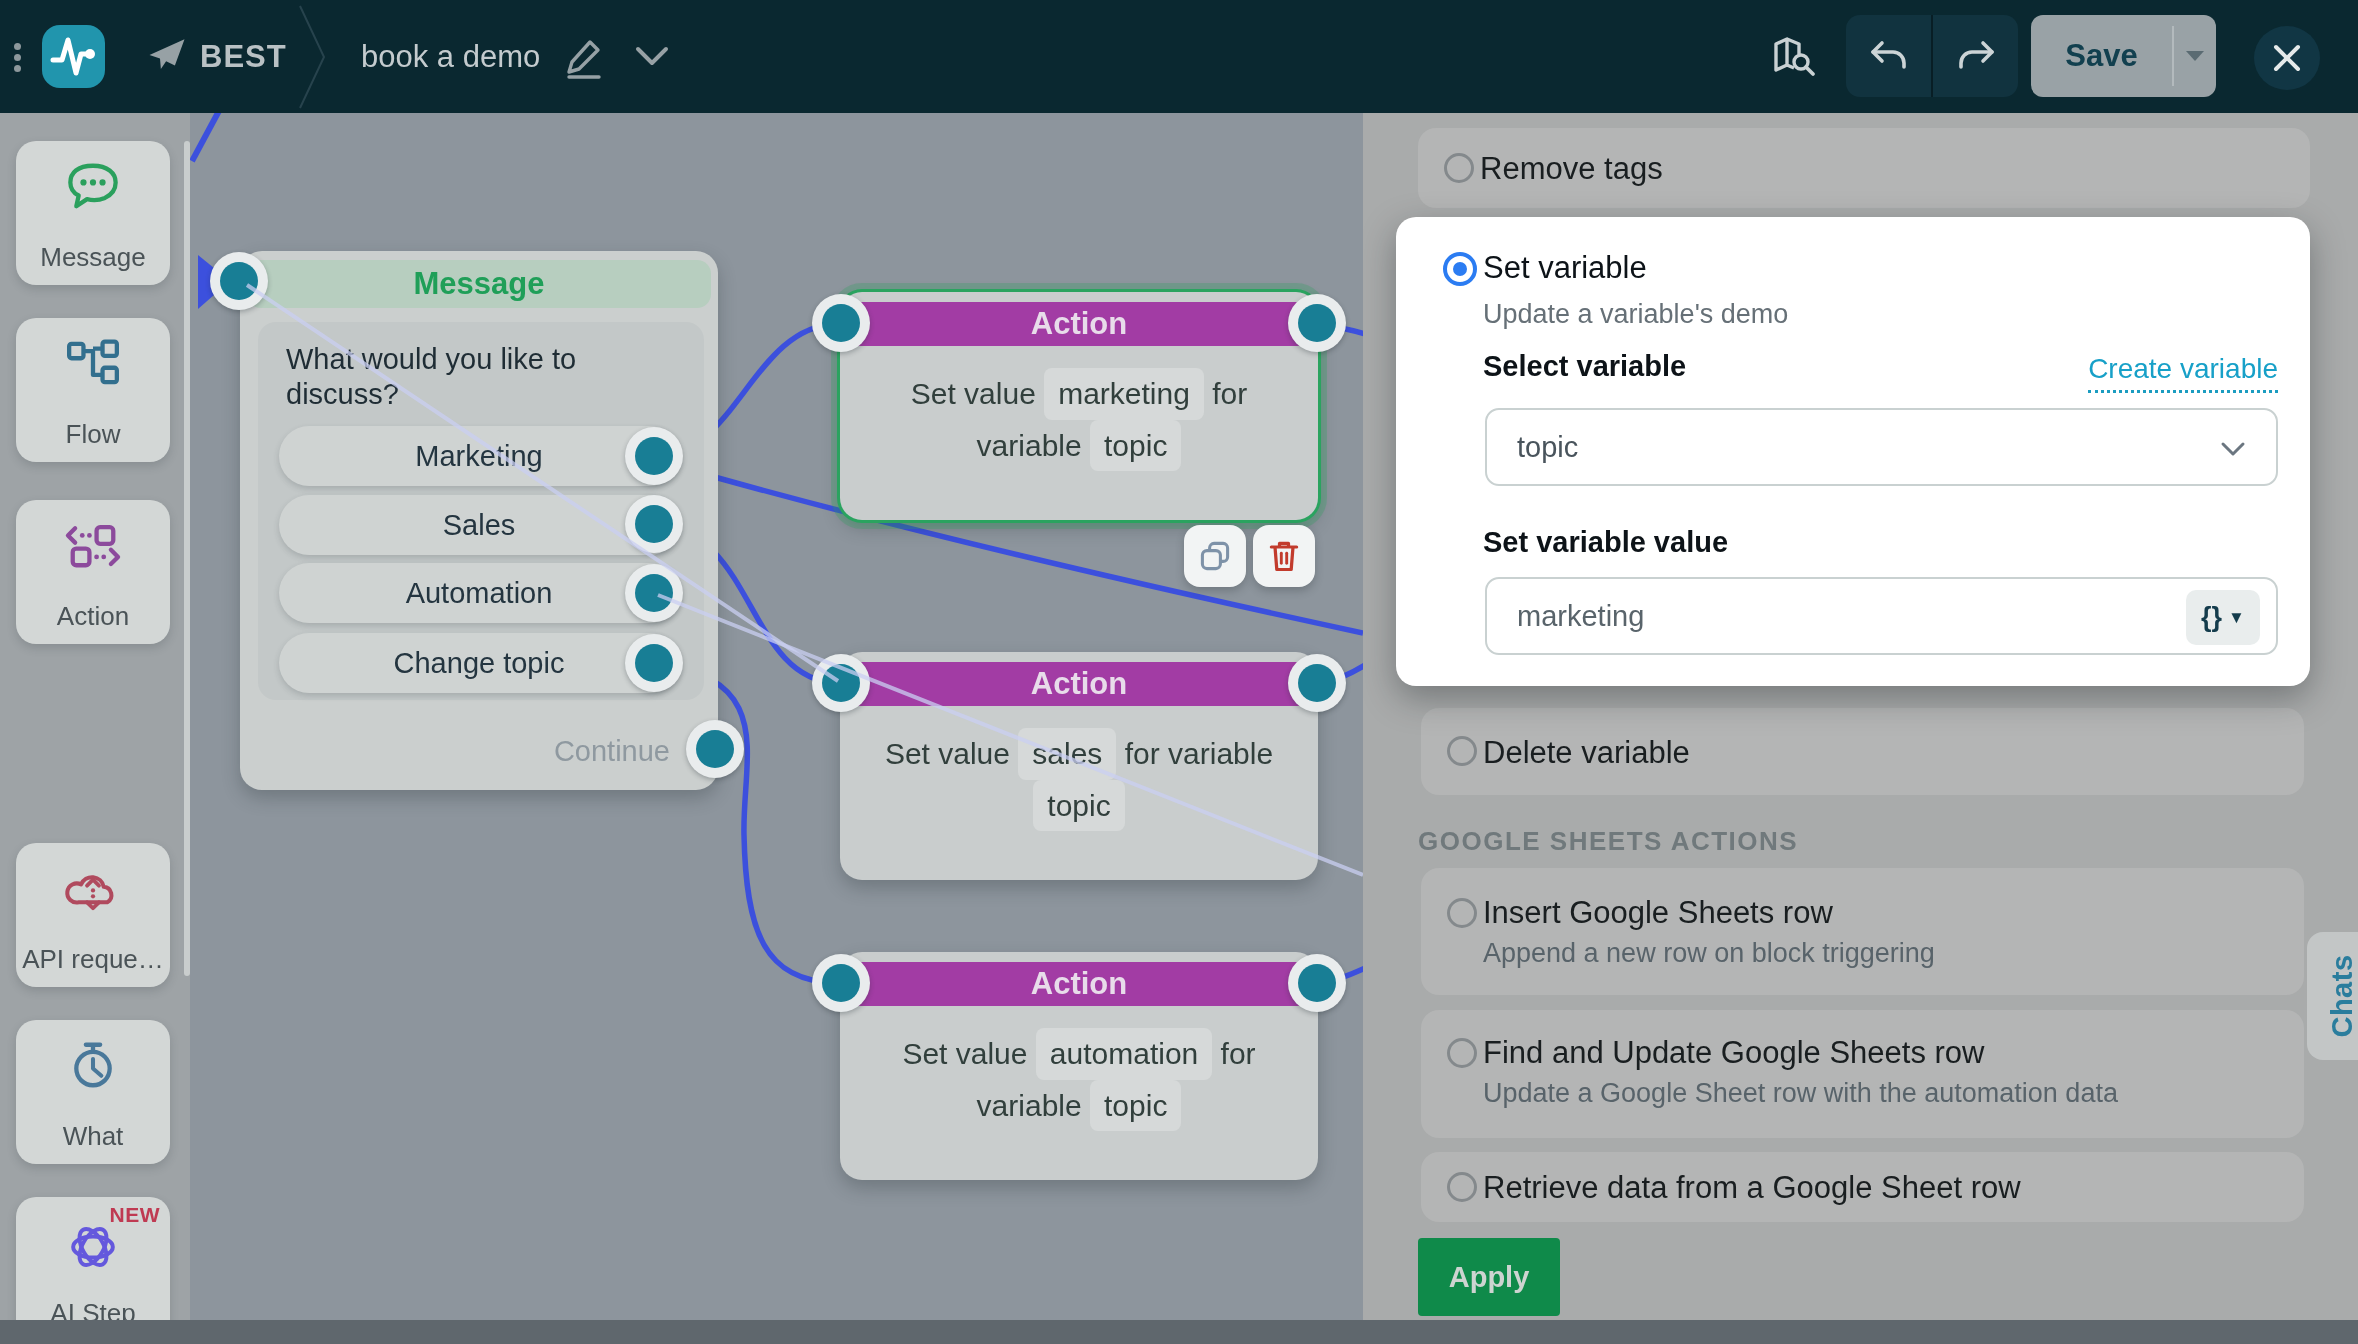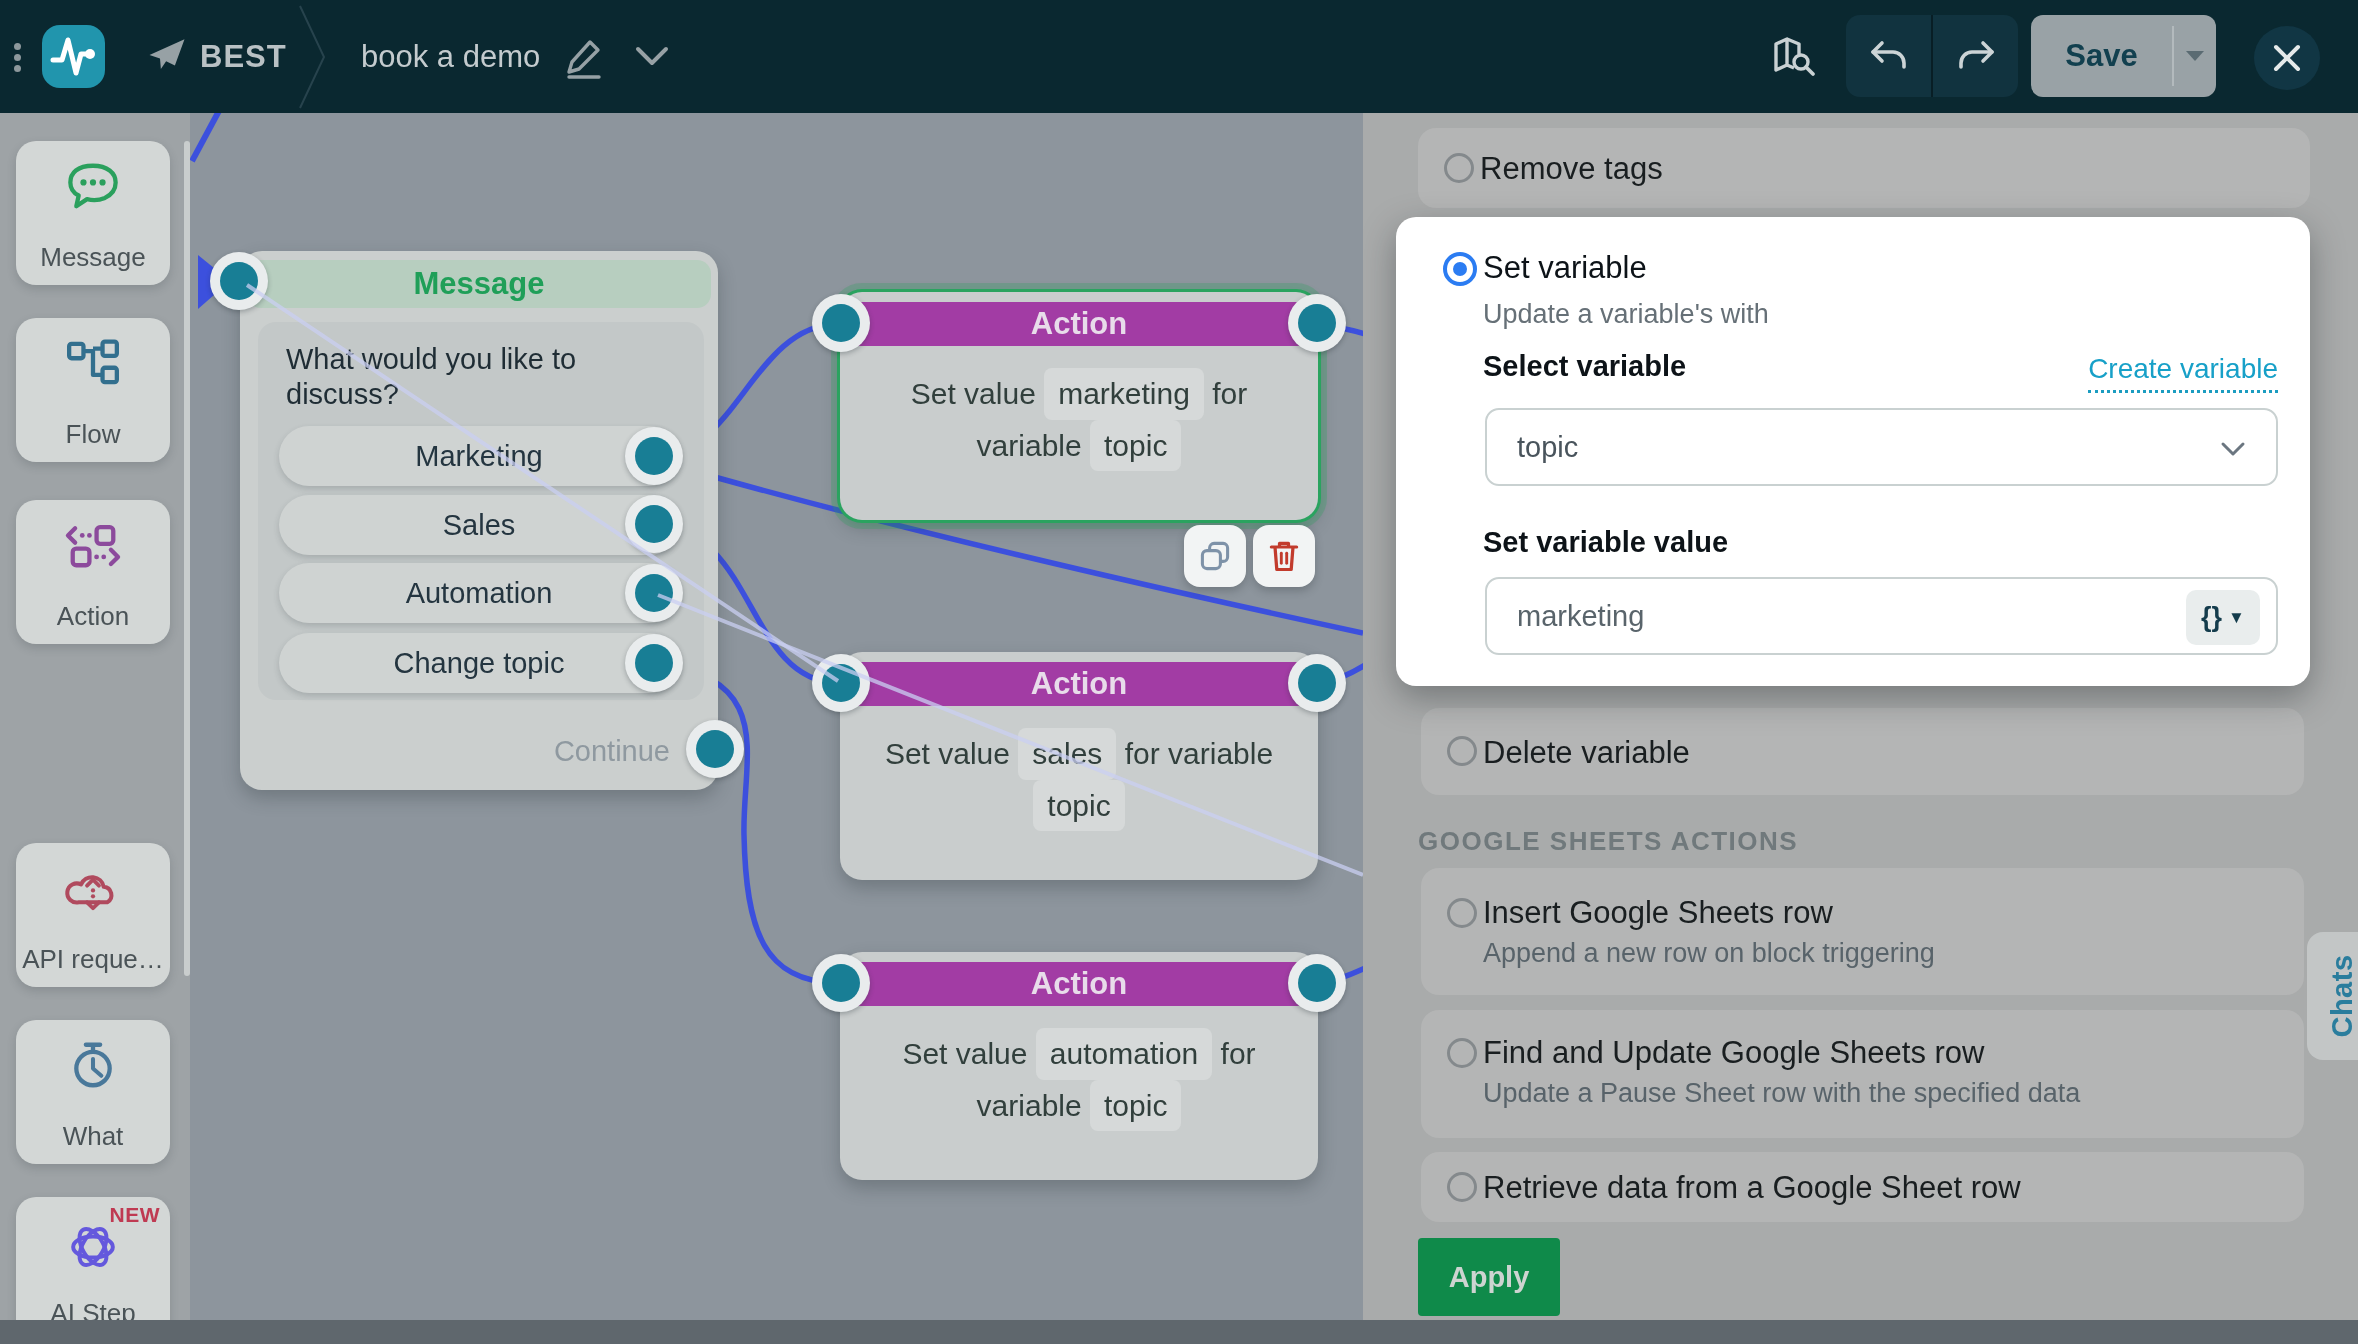--- a/index.html
+++ b/index.html
@@ -335,21 +335,21 @@
   <div class="panel">
 
     <div class="prow" style="top:15px; height:80px; left:55px; width:892px;">
       <span class="radio" style="left:26px; top:25px;"></span>
       <span class="title" style="top:23px;">Remove tags</span>
     </div>
 
     <div class="white-card">
       <span class="radio-on" style="left:47px; top:35px;"></span>
       <div class="wc-title">Set variable</div>
-      <div class="wc-sub">Update a variable's with</div>
+      <div class="wc-sub">Update a variable's demo</div>
 
       <div class="wc-label" style="top:133px;">Select variable</div>
       <div class="wc-link">Create variable</div>
 
       <div class="wc-field" style="top:191px;">
         <span class="val">topic</span>
         <svg style="position:absolute; right:30px; top:31px;" width="26" height="16" viewBox="0 0 26 16">
             <polyline points="3,3 13,13 23,3" fill="none" stroke="#6b7680" stroke-width="3" stroke-linecap="round" stroke-linejoin="round"></polyline>
           </svg>
       </div>
@@ -373,21 +373,21 @@
 
     <div class="prow" style="top:755px; height:127px;">
       <span class="radio" style="left:26px; top:30px;"></span>
       <span class="title" style="top:27px;">Insert Google Sheets row</span>
       <span class="sub" style="top:70px;">Append a new row on block triggering</span>
     </div>
 
     <div class="prow" style="top:897px; height:128px;text-decoration:underline;">
       <span class="radio" style="left:26px; top:28px;"></span>
       <span class="title" style="top:25px;">Find and Update Google Sheets row</span>
-      <span class="sub" style="top:68px;">Update a Pause Sheet row with the specified data</span>
+      <span class="sub" style="top:68px;">Update a Google Sheet row with the automation data</span>
     </div>
 
     <div class="prow" style="top:1039px; height:70px;">
       <span class="radio" style="left:26px; top:20px;"></span>
       <span class="title" style="top:18px;">Retrieve data from a Google Sheet row</span>
     </div>
 
     <div class="apply-btn">Apply</div>
 
     <div class="chats-tab">

